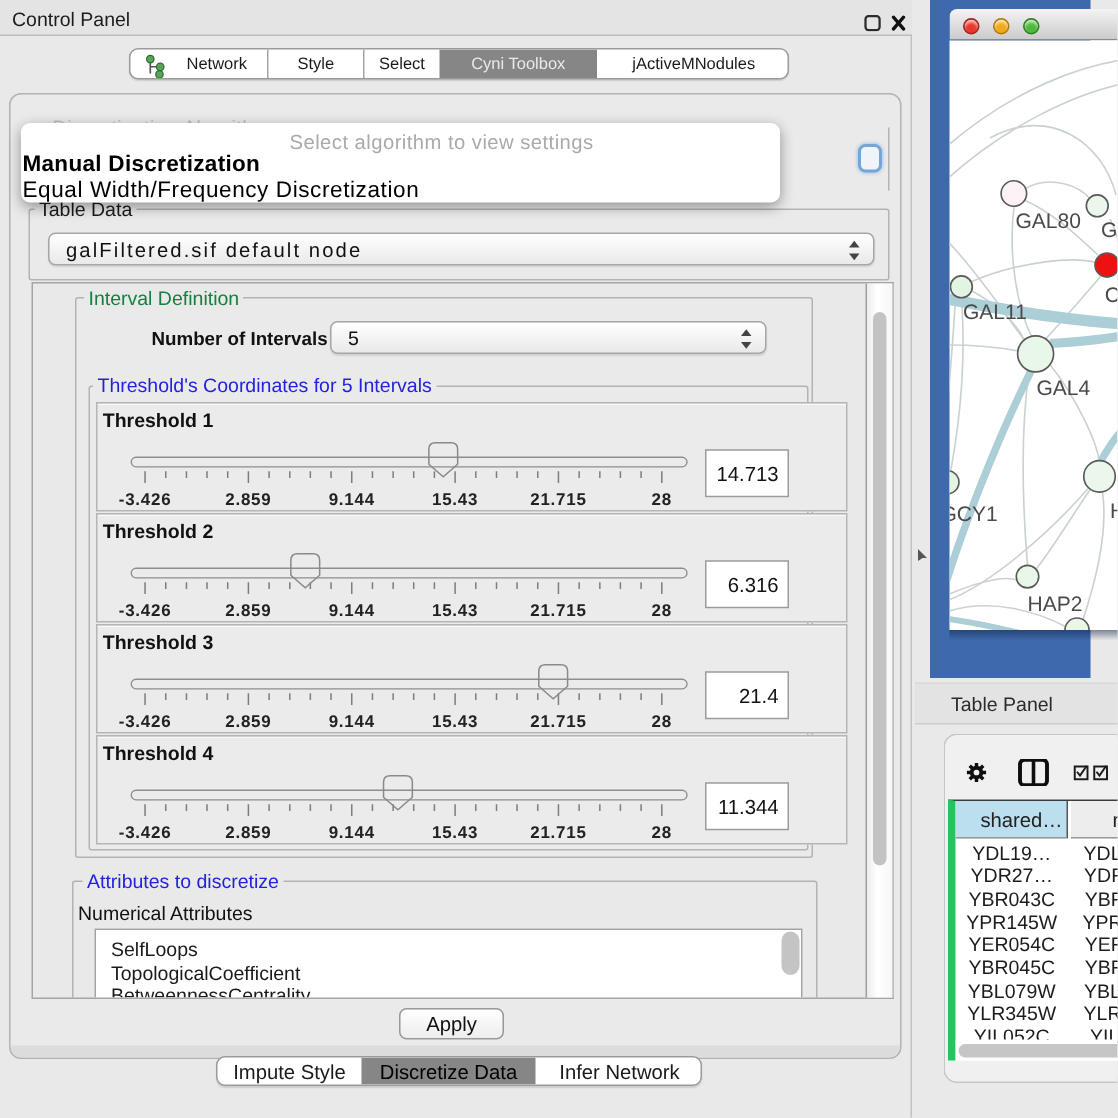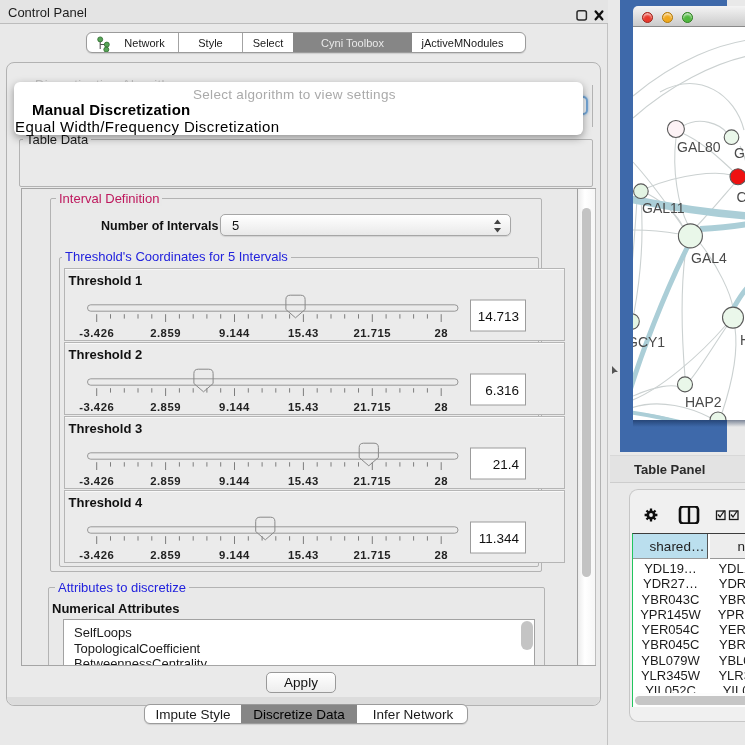--- a/index.html
+++ b/index.html
@@ -15,103 +15,110 @@
   text-align:center; line-height:20px; }
 #outerpanel { position:absolute; left:6px; top:62px; width:595px; height:644px;
   border:1px solid #b2b2b2; border-radius:8px; background:#eaeaea; }
 .gbox { position:absolute; border:1px solid #b3b3b3; border-radius:2px; }
 .glab { position:absolute; font-size:13px; background:#eaeaea; padding:0 3px; }
 .combo { position:absolute; background:linear-gradient(#ffffff,#f3f3f3 55%,#e9e9e9);
   border:1px solid #a6a6a6; border-radius:5px; font-size:13px; color:#111;
   box-shadow:0 1px 1px rgba(0,0,0,0.10); }
 .combo .ct { position:absolute; left:11px; top:3px; }
 .carr { position:absolute; right:7px; top:3px; }
-#popup { position:absolute; left:14px; top:82px; width:569px; height:53px; background:#fff;
+#popup { position:absolute; left:14px; top:82px; width:506px; height:53px; background:#fff;
   border-radius:6px; box-shadow:0 3px 9px rgba(0,0,0,0.38); z-index:30; }
 #scrollpane { position:absolute; left:21px; top:188px; width:575px; height:478px;
   border:1px solid #a5a5a5; background:#e9e9e9; overflow:hidden; }
 .tpanel { position:absolute; left:64px; width:501px; height:73px; background:#ebebeb;
   border:1px solid #b5b5b5; box-shadow:inset 0 1px 0 rgba(255,255,255,0.7); }
 .tpanel svg { position:absolute; left:-1px; top:-1px; }
 #btabs { position:absolute; left:144px; top:704px; width:324px; height:20px;
   background:#fff; border:1px solid #9b9b9b; border-radius:6px; overflow:hidden;
   box-shadow:0 1px 1px rgba(0,0,0,0.12); }
 .bseg { position:absolute; top:0; height:100%; font-size:13.5px; color:#1a1a1a;
   text-align:center; line-height:19px; }
 #netwin { position:absolute; left:620px; top:0; width:107px; height:452px; background:#3e69aa; }
 #nettitle { position:absolute; left:13px; top:6px; width:112px; height:21px;
   background:linear-gradient(#f4f4f4,#cbcbcb); border-bottom:1px solid #8a8a8a;
   border-radius:5px 0 0 0; }
 .tl { position:absolute; top:6px; width:11px; height:11px; border-radius:50%; }
 #netcanvas { position:absolute; left:13px; top:27px; width:112px; height:393px; background:#fff;
   overflow:hidden; }
 #rightbg { position:absolute; left:608px; top:0; width:137px; height:745px; background:#e9e9e9; }
 #tpbar { position:absolute; left:610px; top:455px; width:135px; height:28px; background:#e3e3e3;
-  border-top:1px solid #d8d8d8; border-bottom:1px solid #cdcdcd;font-weight:bold; }
+  border-top:1px solid #d8d8d8; border-bottom:1px solid #cdcdcd; }
 #tablebox { position:absolute; left:629px; top:489px; width:116px; height:233px;
   background:#f0f0f0; border:1px solid #c6c6c6; border-radius:9px 0 0 9px; border-right:none; }
 .trow { height:15.3px; font-size:13px; color:#1c1c1c; line-height:15.3px; text-align:center; }
 </style></head>
 <body>
 <div id="rightbg"></div>
 
 <div id="leftwin">
   <div id="titlebar">
     <span class="t">Control Panel</span>
     <svg class="abs" style="left:576px;top:10px" width="28" height="11" viewBox="0 0 28 11">
       <rect x="1" y="0.8" width="9.4" height="9.2" rx="2" fill="none" stroke="#2b2b2b" stroke-width="1.5"></rect>
       <path d="M19.7 1.5 L26.3 9.3 M26.3 1.5 L19.7 9.3" stroke="#111" stroke-width="2.3" stroke-linecap="round"></path>
     </svg>
   </div>
 
   <div id="toptabs">
     <div class="tseg" style="left:0;width:91px;padding-left:24px">Network</div>
     <div class="tseg" style="left:91px;width:64px;border-left:1px solid #a3a3a3">Style</div>
     <div class="tseg" style="left:155px;width:51px;border-left:1px solid #a3a3a3">Select</div>
-    <div class="tseg" style="left:206px;width:119px;background:#868686;color:#e9e9e9">Cyni Toolbox</div>
+    <div class="tseg" style="left:206px;width:105px;background:#868686;color:#e9e9e9">Cyni Toolbox</div>
     <div class="tseg" style="left:311px;width:129px">jActiveMNodules</div>
     <svg class="abs" style="left:10px;top:3px" width="14" height="16" viewBox="0 0 14 16">
       <path d="M3.2 3.5 V13 M3.2 8.5 H9.5 M9.5 8.5 V12.5" stroke="#555" stroke-width="1.1" fill="none"></path>
       <circle cx="3.2" cy="3.4" r="2.5" fill="#57a557" stroke="#2f6b2f" stroke-width="0.8"></circle>
       <circle cx="9.8" cy="8.6" r="2.5" fill="#57a557" stroke="#2f6b2f" stroke-width="0.8"></circle>
       <circle cx="9.3" cy="13.6" r="2.5" fill="#57a557" stroke="#2f6b2f" stroke-width="0.8"></circle>
     </svg>
   </div>
 
   <div id="outerpanel">
 
     <div class="abs" style="left:28px;top:14px;font-size:13px;color:#c0c0c0;letter-spacing:0.4px">Discretization Algorithm</div>
 
     <div class="abs" style="left:565px;top:33px;width:16px;height:19px;border:2px solid #74a7d7;border-radius:5px;background:#f0f4f8;box-shadow:0 0 3px #88b4e0"></div>
     <div class="abs" style="left:585px;top:22px;width:1px;height:42px;background:#b3b3b3"></div>
 
     <div class="gbox" style="left:12px;top:76px;width:574px;height:48px"></div>
     <div class="glab" style="left:16px;top:69px;color:#1a1a1a">Table Data</div>
+    <div class="combo" style="left:25px;top:92px;width:551px;height:22px">
+      <span class="ct" style="font-size:13.5px;letter-spacing:1.4px">galFiltered.sif default node</span>
+      <svg class="carr" width="11" height="16" viewBox="0 0 11 16">
+        <path d="M5.5 1.5 L9 6 H2 Z" fill="#444"></path>
+          <path d="M5.5 14.5 L9 10 H2 Z" fill="#444"></path>
+      </svg>
+    </div>
   </div>
 
   <div id="scrollpane">
 
     <div class="gbox" style="left:28px;top:9px;width:492px;height:374px;background:#eaeaea"></div>
-    <div class="glab" style="left:34px;top:2px;color:#be185d;background:#e9e9e9">Interval Definition</div>
+    <div class="glab" style="left:34px;top:2px;color:#15803d;background:#e9e9e9">Interval Definition</div>
 
     <div class="abs" style="left:79px;top:30px;font-size:12.5px;font-weight:bold;color:#111">Number of Intervals</div>
     <div class="combo" style="left:198px;top:25px;width:291px;height:22px">
       <span class="ct">5</span>
       <svg class="carr" width="11" height="16" viewBox="0 0 11 16">
         <path d="M5.5 1.5 L9 6 H2 Z" fill="#444"></path>
           <path d="M5.5 14.5 L9 10 H2 Z" fill="#444"></path>
       </svg>
     </div>
 
     <div class="gbox" style="left:37px;top:68px;width:480px;height:310px"></div>
     <div class="glab" style="left:40px;top:60px;color:#2222dd;background:#eaeaea">Threshold's Coordinates for 5 Intervals</div>
 
     <div class="gbox" style="left:26px;top:398px;width:497px;height:90px"></div>
     <div class="glab" style="left:33px;top:391px;color:#2222dd;background:#e9e9e9">Attributes to discretize</div>
-    <div class="abs" style="left:30px;top:412px;font-size:13px;font-weight:bold;color:#111">Numerical Attributes</div>
+    <div class="abs" style="left:30px;top:412px;font-size:13px;font-weight:normal;color:#111">Numerical Attributes</div>
     <div class="abs" style="left:41px;top:430px;width:472px;height:47px;background:#fff;border:1px solid #a2a2a2;overflow:hidden">
       <div style="padding:5px 16px 0 10px;font-size:13px;color:#1a1a1a;line-height:15.6px">SelfLoops<br>TopologicalCoefficient<br>BetweennessCentrality</div>
       <div class="abs" style="right:1px;top:1px;width:12px;height:29px;background:#c4c4c4;border-radius:6px"></div>
     </div>
   </div>
 
   <div class="tpanel" style="top:268px">
 <svg width="470" height="73" viewBox="0 0 470 73">
 <text x="4.5" y="16.5" font-size="13" font-weight="bold" fill="#111">Threshold 1</text>
 <rect x="23.5" y="36.8" width="370.5" height="6.4" rx="3.2" fill="url(#trk)" stroke="#8e8e8e" stroke-width="0.9"></rect>
@@ -171,21 +178,21 @@
         <text x="308.3" y="68.5" font-size="11.3" letter-spacing="0.5" text-anchor="middle" fill="#222" font-weight="bold">21.715</text>
         <text x="377.2" y="68.5" font-size="11.3" letter-spacing="0.5" text-anchor="middle" fill="#222" font-weight="bold">28</text>
 <path d="M191.7 31.5 Q191.7 27.2 196.1 27.2 L206.5 27.2 Q210.9 27.2 210.9 31.5 L210.9 41.5 L201.3 49.8 L191.7 41.5 Z" fill="url(#thm)" stroke="#898989" stroke-width="1"></path>
 <rect x="406.5" y="32" width="55" height="31" fill="#fff" stroke="#9c9c9c"></rect>
 <text x="455" y="52.5" font-size="13.5" text-anchor="end" fill="#111">11.344</text>
 </svg>
     </div>
 
   <div id="popup">
     <div class="abs" style="left:179px;top:5px;font-size:13.5px;letter-spacing:0.3px;color:#aaaaaa">Select algorithm to view settings</div>
-    <div class="abs" style="left:18px;top:19px;font-size:15px;letter-spacing:0.2px;font-weight:bold;color:#000">Manual Discretization</div>
+    <div class="abs" style="left:1px;top:19px;font-size:15px;letter-spacing:0.2px;font-weight:bold;color:#000">Manual Discretization</div>
     <div class="abs" style="left:1px;top:36px;font-size:15px;letter-spacing:0.4px;color:#000">Equal Width/Frequency Discretization</div>
   </div>
 
   <div class="abs" style="left:577px;top:189px;width:19px;height:476px;background:linear-gradient(90deg,#ececec,#ffffff 40%,#f6f6f6);border-left:1px solid #9f9f9f;border-right:1px solid #bdbdbd"></div>
   <div class="abs" style="left:582px;top:208px;width:9px;height:369px;background:#c3c3c3;border-radius:5px"></div>
 
   <div class="abs" style="left:266px;top:672px;width:70px;height:21px;background:linear-gradient(#ffffff,#ededed);border:1px solid #999;border-radius:5px;text-align:center;font-size:13.5px;line-height:20px;color:#111">Apply</div>
 
   <div class="abs" style="left:7px;top:697px;width:593px;height:8px;background:#dcdcdc;border-radius:0 0 8px 8px"></div>
 
@@ -281,21 +288,21 @@
   <rect x="37" y="0.5" width="18" height="17" rx="3" fill="none" stroke="#0e0e0e" stroke-width="2.6"></rect>
   <path d="M46 1 V17" stroke="#0e0e0e" stroke-width="2.4"></path>
   <g stroke="#1a1a1a" stroke-width="1.3" fill="none">
     <rect x="73.5" y="5" width="8.5" height="8.5"></rect>
     <path d="M75 8.5 L77 11 L81.5 4.5"></path>
     <rect x="86.5" y="5" width="8.5" height="8.5"></rect>
     <path d="M88 8.5 L90 11 L94.5 4.5"></path>
   </g>
 </svg>
 
-<div class="abs" style="left:632px;top:533px;width:113px;height:174px;background:#fff;border-top:1.5px solid #3c3c3c;border-left:1px solid #22c55e;overflow:hidden">
+<div class="abs" style="left:632px;top:533px;width:113px;height:174px;background:#fff;border-top:1.5px solid #3c3c3c;border-left:5px solid #22c55e;overflow:hidden">
   <div class="abs" style="left:0;top:0;width:75px;height:25px;background:#bbdfee;border-right:1.5px solid #555;border-bottom:1px solid #999;text-align:center;text-indent:14px;font-size:13.5px;line-height:25px;color:#222">shared…</div>
   <div class="abs" style="left:76.5px;top:0;width:90px;height:25px;background:#ededed;border-bottom:1px solid #999;font-size:13.5px;line-height:25px;color:#222;text-align:center">name</div>
   <div class="abs" style="left:0;top:27px;width:75px">
       <div class="trow">YDL19…</div>
       <div class="trow">YDR27…</div>
       <div class="trow">YBR043C</div>
       <div class="trow">YPR145W</div>
       <div class="trow">YER054C</div>
       <div class="trow">YBR045C</div>
       <div class="trow">YBL079W</div>

